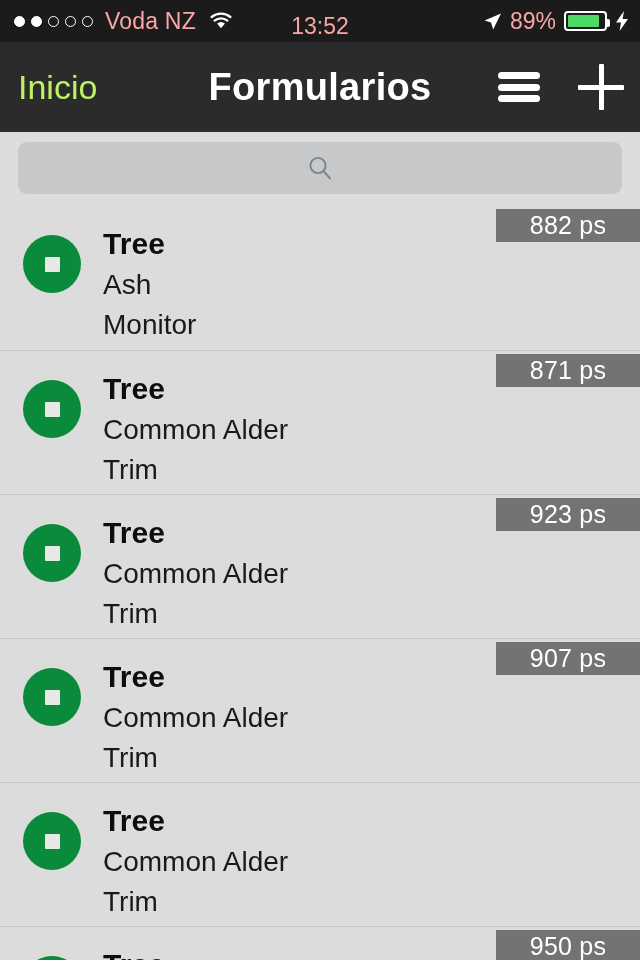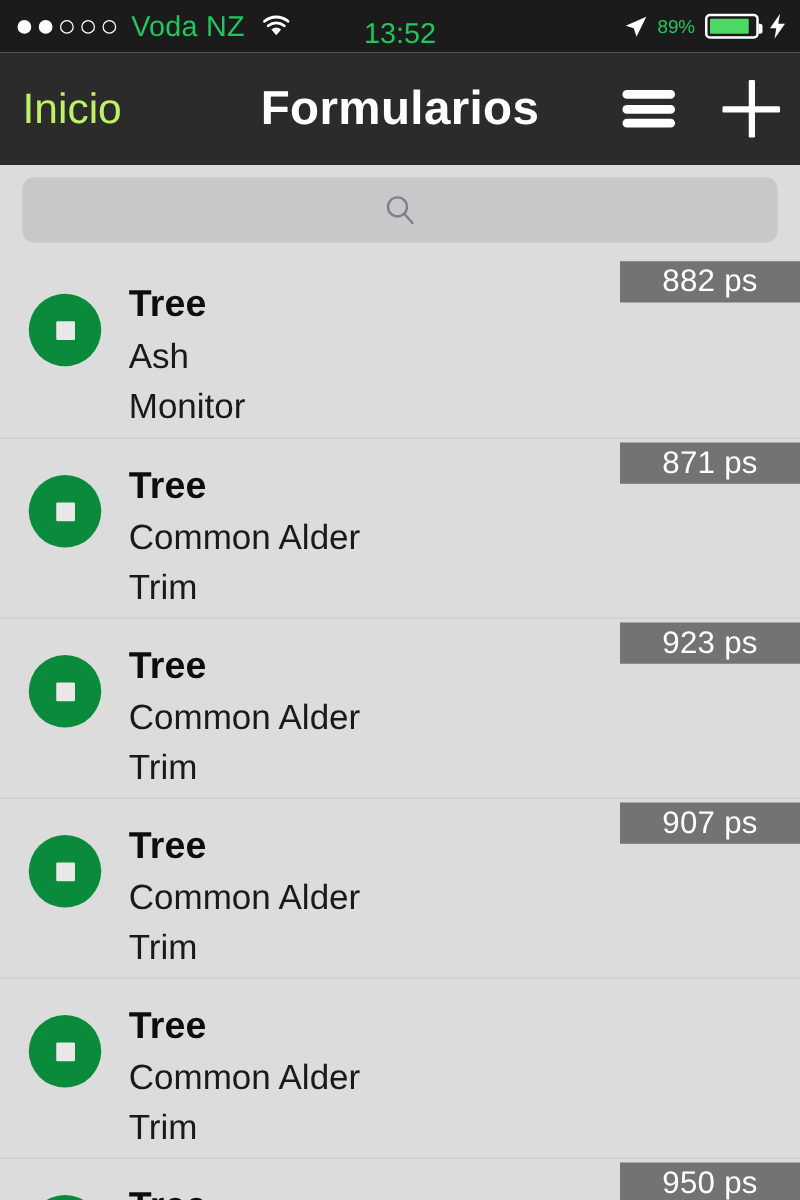--- a/index.html
+++ b/index.html
@@ -7,37 +7,37 @@
     width:640px; height:960px;
     background:#dcdcdc;
     font-family:"Liberation Sans", sans-serif;
     overflow:hidden;
   }
   #app { position:relative; width:640px; height:960px; overflow:hidden; }
 
   
   .statusbar{
     position:relative; height:42px; width:640px;
-    background:#1b1b1b; color:#22c55e;
+    background:#1b1b1b; color:#fca5a5;
     display:flex; align-items:center;
   }
   .sb-left{ position:absolute; left:14px; top:0; height:42px; display:flex; align-items:center; gap:9px; }
   .dots{ display:flex; align-items:center; gap:6px; }
   .dot{ width:11px; height:11px; border-radius:50%; border:1.6px solid #fff; }
   .dot.filled{ background:#fff; }
   .carrier{ font-size:23px; letter-spacing:.2px; margin-left:3px; }
   .wifi{ width:24px; height:18px; position:relative; margin-left:4px; }
   .sb-center{
     position:absolute; left:0; right:0; top:0; height:52px;
     display:flex; align-items:center; justify-content:center;
     font-size:23px; font-weight:500;
   }
   .sb-right{ position:absolute; right:11px; top:0; height:42px; display:flex; align-items:center; gap:8px; }
   .loc-arrow{ width:19px; height:19px; }
-  .batt-pct{ font-size:15px; }
+  .batt-pct{ font-size:23px; }
   .battery{
     width:43px; height:20px; border:2px solid #fff; border-radius:4px;
     position:relative; padding:2px; display:flex; align-items:center;
   }
   .battery::after{
     content:""; position:absolute; right:-5px; top:6px;
     width:3px; height:8px; background:#fff; border-radius:0 2px 2px 0;
   }
   .batt-fill{ height:100%; background:#4cd964; border-radius:1px; }
   .bolt{ width:14px; height:20px; }

